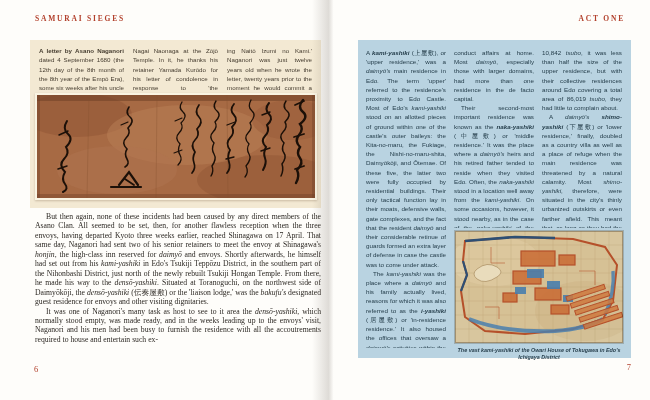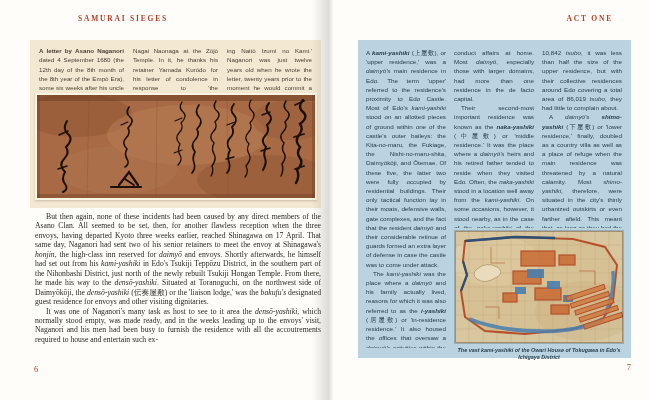--- a/index.html
+++ b/index.html
@@ -13,22 +13,22 @@
     position:absolute;left:312px;top:0;width:36px;height:400px;
     background:linear-gradient(to right,rgba(0,0,0,0) 0%,rgba(95,85,75,0.20) 46%,rgba(255,255,255,0) 60%);
     pointer-events:none;
   }
   .running-head{
     position:absolute;top:14px;
     font-family:"Liberation Serif",serif;
     font-size:7.5px;font-weight:bold;letter-spacing:1.8px;
     color:#b2402c;
   }
-  #head-left{left:35px;margin-left:43px;}
-  #head-right{right:37px;}
+  #head-left{left:35px;}
+  #head-right{right:25px;}
   .pagenum{
     position:absolute;font-family:"Liberation Serif",serif;
     font-size:8.5px;color:#b2402c;
   }
   #pagenum-left{left:34px;top:364px;}
   #pagenum-right{right:19px;top:362px;}
 
   
   .caption-panel{
     position:absolute;left:30px;top:40px;width:291px;height:168px;

